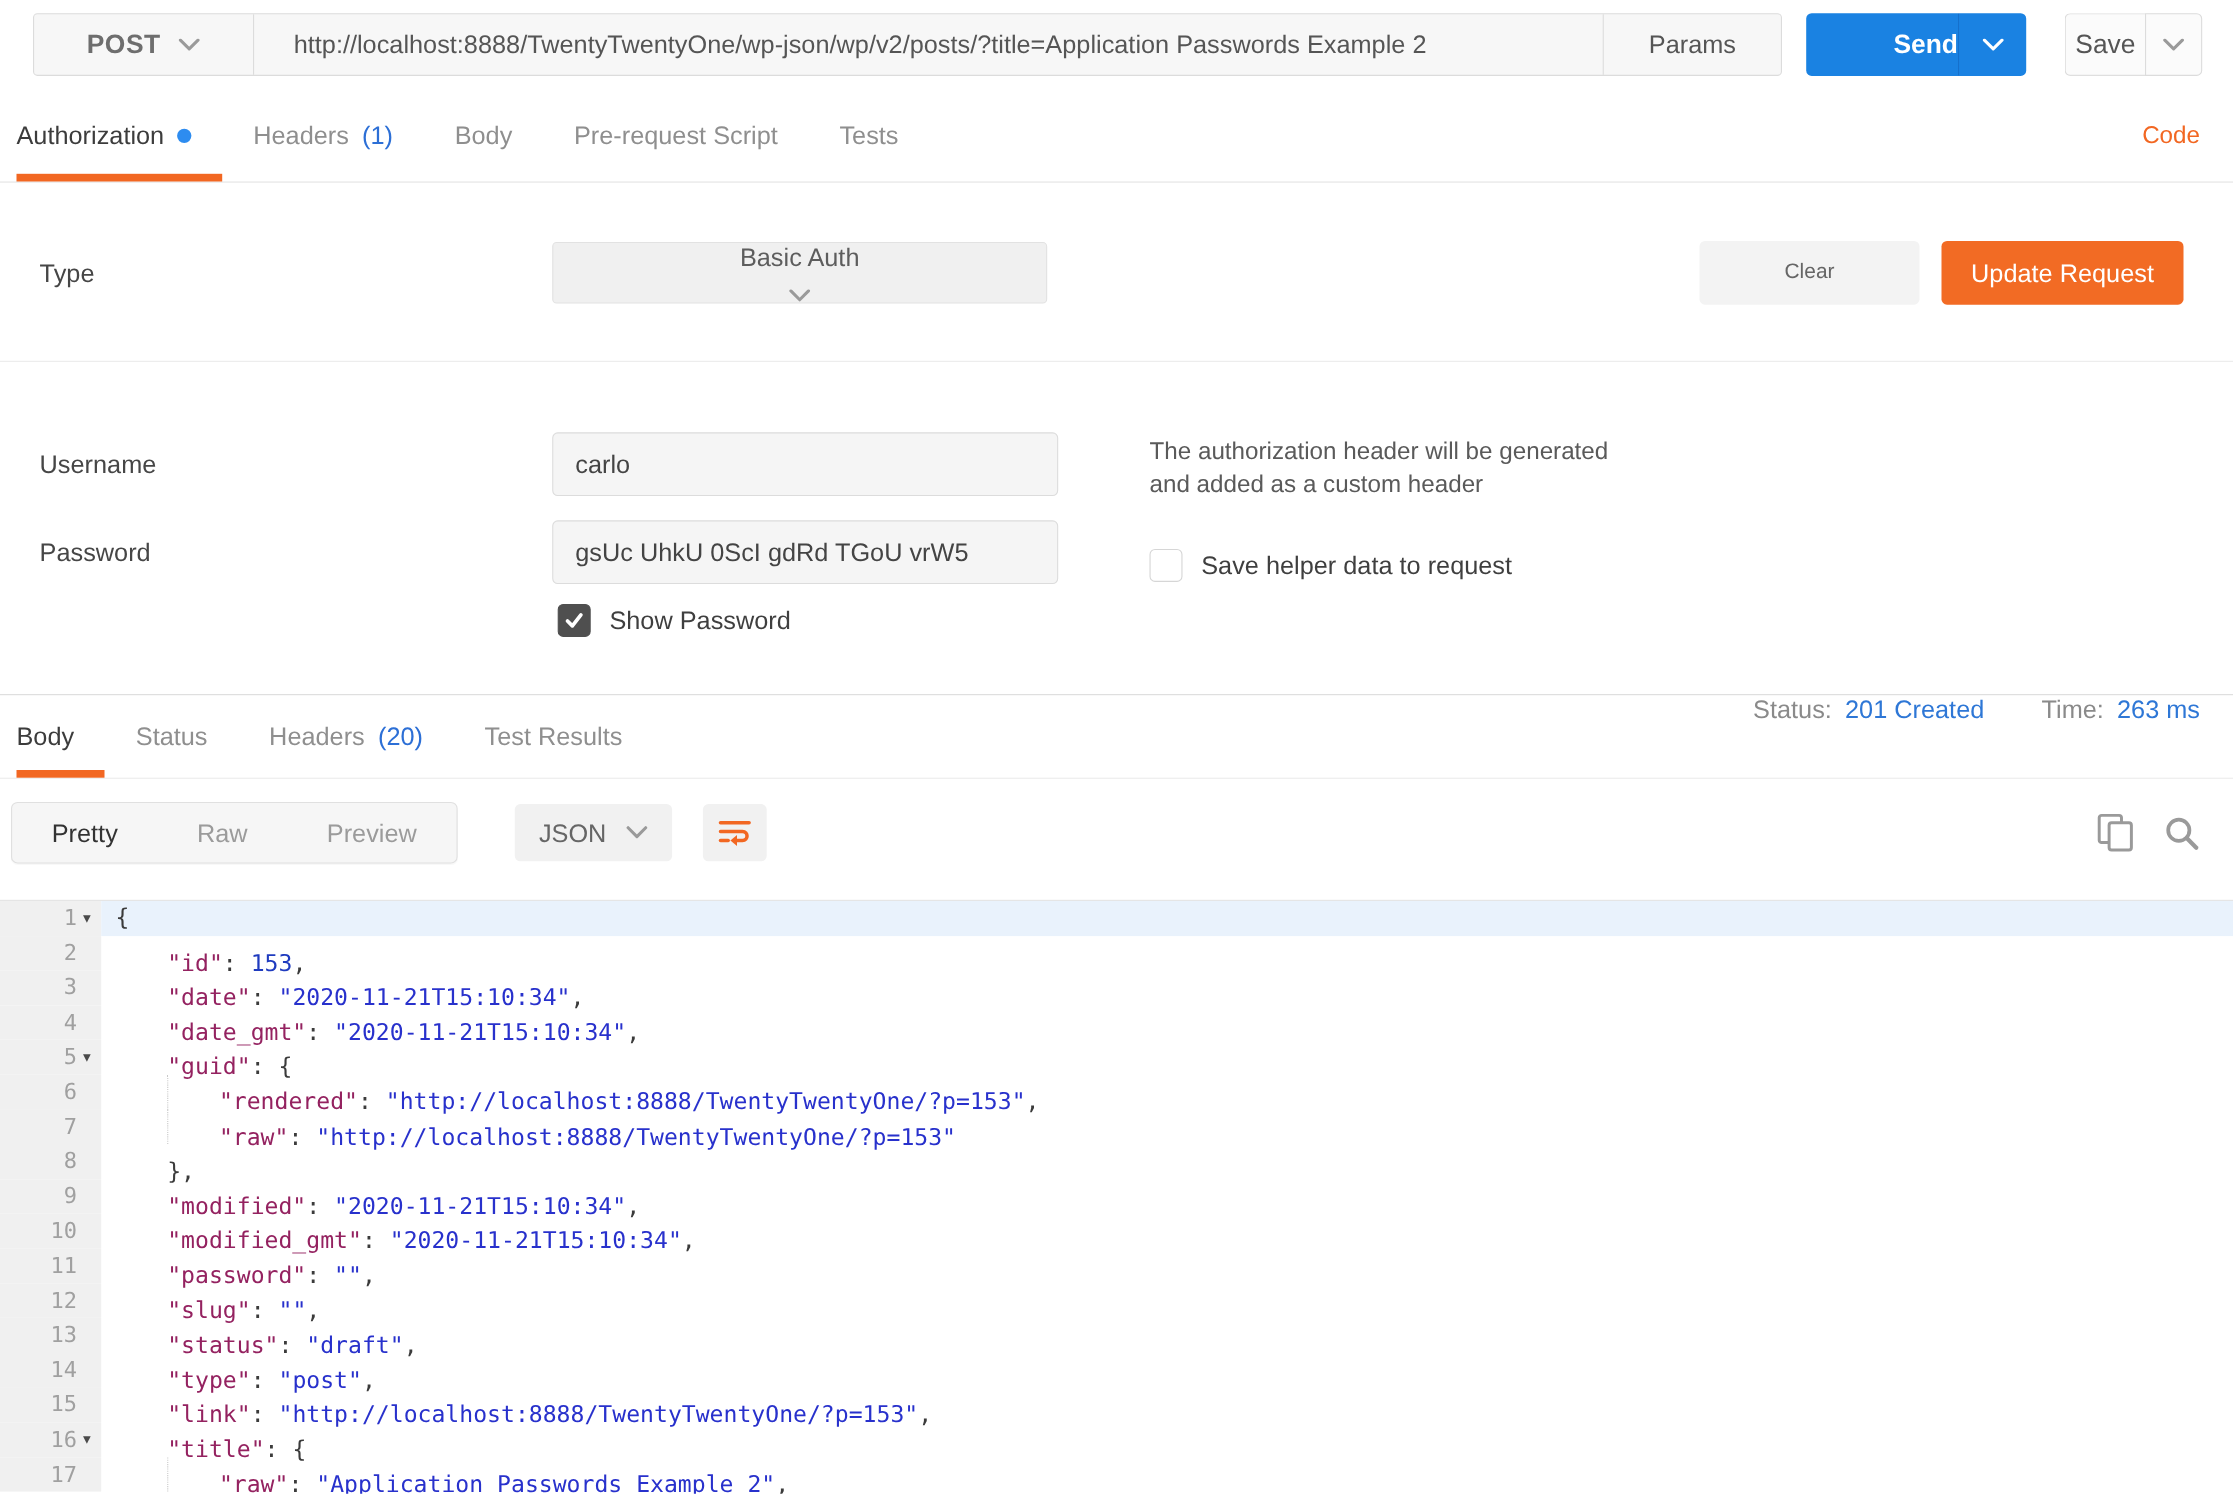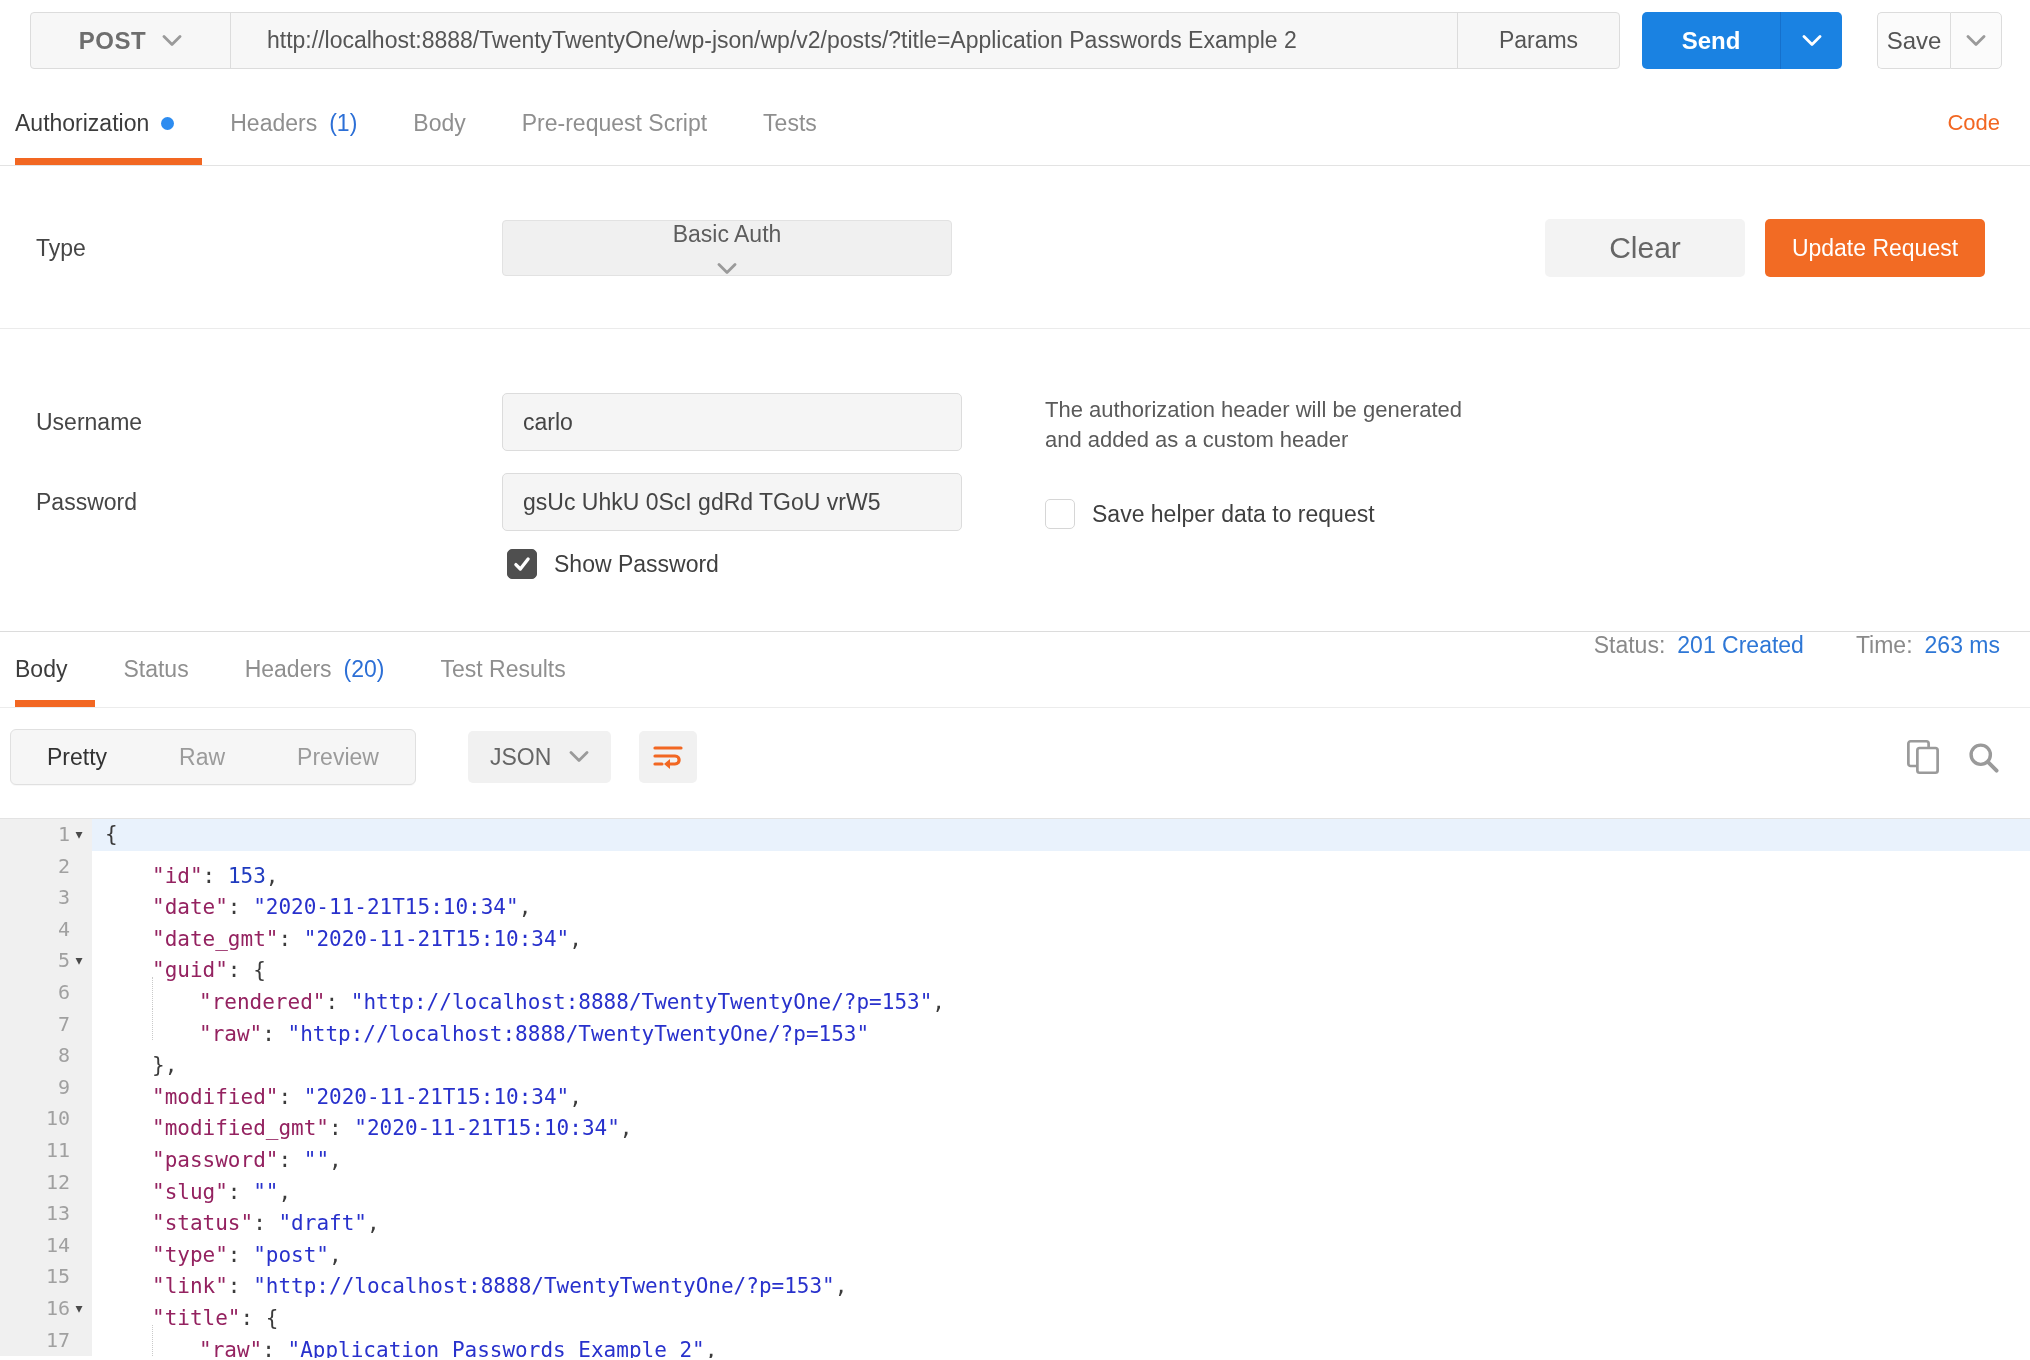--- a/index.html
+++ b/index.html
@@ -30,20 +30,21 @@
   }
   .params {
     width:162px; border:none; border-left:1px solid #dcdcdc; background:transparent;
     font-family:"Liberation Sans", sans-serif; font-size:23px; color:#555; cursor:pointer;
   }
   .send-group { display:flex; margin-left:22px; height:57px; }
   .send {
     width:138px; border:none; background:#1a82e2; color:#fff; cursor:pointer;
     font-family:"Liberation Sans", sans-serif; font-size:24px; font-weight:600;
     border-radius:5px 0 0 5px;
+    text-align:right;
   }
   .send-caret {
     width:62px; border:none; border-left:1px solid #1570cc; background:#1a82e2; color:#fff;
     cursor:pointer; border-radius:0 5px 5px 0; display:flex; align-items:center; justify-content:center;
   }
   .save-group { display:flex; margin-left:35px; height:57px; }
   .save {
     width:73px; background:#fbfbfb; border:1px solid #dcdcdc; border-right:none; color:#555;
     font-family:"Liberation Sans", sans-serif; font-size:24px; cursor:pointer;
     border-radius:5px 0 0 5px;
@@ -76,21 +77,21 @@
   .lblcol { width:502px; padding-left:36px; font-size:23px; color:#464646; flex:0 0 auto; }
   .auth-toolbar { display:flex; align-items:center; height:58px; padding-right:45px; }
   .select {
     width:450px; height:56px; background:#f0f0f0; border:1px solid #e2e2e2; border-radius:4px;
     display:flex; align-items:center; justify-content:space-between; padding:0 22px;
     font-size:23px; color:#5d5d5d; cursor:pointer;flex-direction:column;
   }
   .select .chev { color:#9a9a9a; }
   .btn-clear {
     margin-left:auto; width:200px; height:58px; background:#f3f3f3; border:none; border-radius:5px;
-    font-family:"Liberation Sans", sans-serif; font-size:30px; color:#666; cursor:pointer;
+    font-family:"Liberation Sans", sans-serif; font-size:19px; color:#666; cursor:pointer;
   }
   .btn-update {
     margin-left:20px; width:220px; height:58px; background:#f26b24; border:none; border-radius:5px;
     font-family:"Liberation Sans", sans-serif; font-size:23px; color:#fff; cursor:pointer;
   }
   .auth-divider { border:none; border-top:1px solid #ebebeb; margin-top:51px; }
   .auth-body { display:flex; margin-top:64px; }
   .fields { width:962px; flex:0 0 auto; }
   .frow { display:flex; align-items:center; height:58px; }
   .frow + .frow { margin-top:22px; }

